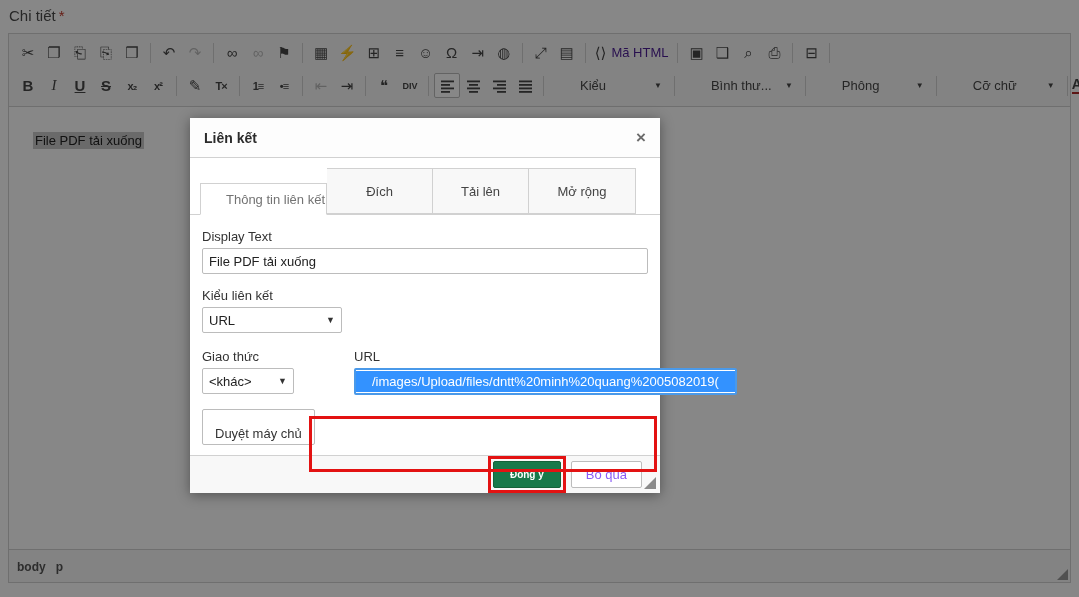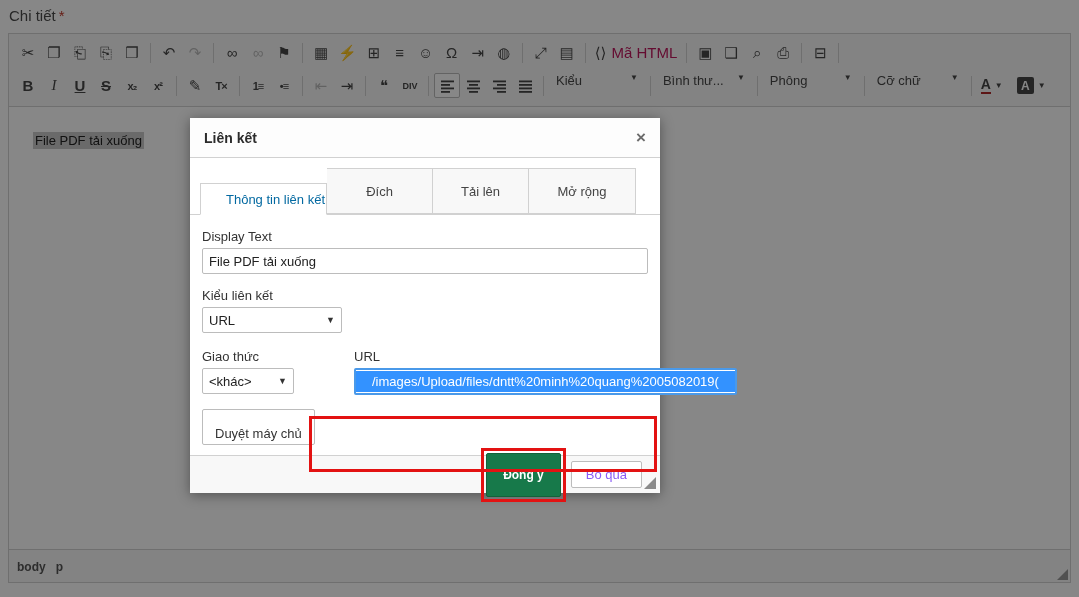--- a/index.html
+++ b/index.html
@@ -11,32 +11,32 @@
   .field-label .req { color:#c0392b; margin-left:3px; }
 
   
   .editor { position:absolute; left:8px; top:33px; width:1063px; height:550px;
             border:1px solid #d1d1d1; background:#fff; display:flex; flex-direction:column; }
   .toolbar { background:#f8f8f8; border-bottom:1px solid #d1d1d1; padding:2px 6px 4px 6px; }
   .tb-row { display:flex; align-items:center; flex-wrap:nowrap; height:33px; }
   .tb-btn { display:inline-flex; align-items:center; justify-content:center;
             min-width:26px; height:25px; padding:0 3px; color:#474747; font-size:15px;
             border:1px solid transparent; border-radius:2px; cursor:pointer; white-space:nowrap; }
-  .tb-btn .lbl { font-size:15px; margin-left:5px; color:#be185d; }
+  .tb-btn .lbl { font-size:13px; margin-left:5px; color:#4c1d95; }
   .tb-btn.dis { opacity:.35; cursor:default; }
   .tb-btn.act { border-color:#bcbcbc; background:#fff; }
   .tb-btn.glyph-b { font-weight:bold; font-size:15px; }
   .tb-btn.glyph-i { font-style:italic; font-family:"Liberation Serif",serif; font-size:15px; }
   .tb-btn.glyph-u { text-decoration:underline; font-weight:bold; }
   .tb-btn.glyph-s { text-decoration:line-through; font-weight:bold; }
   .tb-btn.tiny { font-size:9px; font-weight:bold; letter-spacing:0; }
   .tb-btn.small { font-size:11px; font-weight:bold; letter-spacing:-1px; }
   .tb-sep { width:1px; height:20px; background:#d1d1d1; margin:0 5px; flex:none; }
-  .tb-combo { display:inline-flex; align-items:flex-start; height:25px; padding:0 7px;
-              cursor:pointer; color:#474747; }
+  .tb-combo { display:inline-flex; align-items:center; height:25px; padding:0 7px;
+              cursor:pointer; color:#474747;margin-left:24px; }
   .tb-combo .clabel { font-size:13px; min-width:62px; }
   .tb-combo .carrow { font-size:8px; color:#474747; margin-left:12px; }
   .color-a { font-weight:bold; font-size:14px; color:#474747;
              border-bottom:2px solid #b02b2b; line-height:15px; }
   .color-bg-box { display:inline-flex; align-items:center; justify-content:center;
                   width:17px; height:17px; background:#474747; color:#fff; font-weight:bold;
                   font-size:12px; border-radius:2px; }
   .mini-arrow { font-size:8px; color:#474747; margin:0 6px 0 4px; }
 
   .content { flex:1; background:#fff; padding:26px 0 0 24px; font-size:13px; color:#222; }
@@ -59,21 +59,21 @@
   .dlg-title { font-size:14px; font-weight:bold; color:#2c2c2c; }
   .dlg-close { font-size:17px; color:#6b6b6b; cursor:pointer; line-height:1; font-weight:bold; }
 
   .dlg-tabs { display:flex; align-items:flex-end; padding:10px 10px 0 10px;
               border-bottom:1px solid #d1d1d1; }
   .dlg-tab { height:46px; display:flex; align-items:center; justify-content:center;
              font-size:13px; color:#444; background:#f8f8f8;
              border:1px solid #d1d1d1; border-left-width:0; cursor:pointer; }
   .dlg-tab:first-child { border-left-width:1px; }
   .dlg-tab.active { background:#fff; border-bottom:1px solid #fff; margin-bottom:-1px;
-                    height:32px; color:#0369a1;padding-left:24px; }
+                    height:32px; color:#737373;padding-left:24px; }
 
   .dlg-body { padding:12px 12px 0 12px; position:relative; height:257px; }
   .flabel { font-size:13px; color:#333; margin:2px 0 4px 0; display:block; }
   .text-input { width:446px; height:26px; border:1px solid #bcbcbc; border-radius:2px;
                 font-size:13px; padding:0 6px; color:#222; font-family:"Liberation Sans",sans-serif; }
   .fake-select { display:inline-flex; align-items:center; justify-content:space-between;
                  height:26px; border:1px solid #bcbcbc; border-radius:2px; background:#fff;
                  font-size:13px; color:#222; padding:0 6px; cursor:pointer; }
   .sel-arrow { font-size:9px; color:#333; margin-left:8px; }
   .mt14 { margin-top:14px; }
@@ -88,22 +88,22 @@
                 border:1px solid #bcbcbc; border-radius:2px; font-size:13px; color:#333;
                 cursor:pointer; font-family:"Liberation Sans",sans-serif; }
 
   .annotation-url { position:absolute; left:119px; top:201px; width:348px; height:56px;
                     border:3px solid #e31212; pointer-events:none; z-index:5; }
 
   .dlg-footer { position:absolute; left:0; right:0; bottom:0; height:38px; background:#f8f8f8;
                 border-top:1px solid #d1d1d1; display:flex; align-items:center;
                 justify-content:flex-end; padding:0 18px; }
   .ok-wrap { position:relative; margin-right:10px; }
-  .ok-btn { height:44px; padding:0 16px; background:#17794a; color:#fff; font-weight:bold;
-            font-size:12px; border:1px solid #136239; border-radius:2px; cursor:pointer;
+  .ok-btn { height:27px; padding:0 16px; background:#17794a; color:#fff; font-weight:bold;
+            font-size:10px; border:1px solid #136239; border-radius:2px; cursor:pointer;
             font-family:"Liberation Sans",sans-serif; }
   .annotation-ok { position:absolute; inset:-5px; border:3px solid #e31212; pointer-events:none; }
   .cancel-btn { height:27px; padding:0 14px; background:#fff; color:#8b5cf6; font-size:13px;
                 border:1px solid #bcbcbc; border-radius:2px; cursor:pointer;
                 font-family:"Liberation Sans",sans-serif; }
   .dlg-grip { position:absolute; right:4px; bottom:4px; width:0; height:0;
               border-left:12px solid transparent; border-bottom:12px solid #8a8a8a; cursor:se-resize; }
 </style>
 </head>
 <body>

